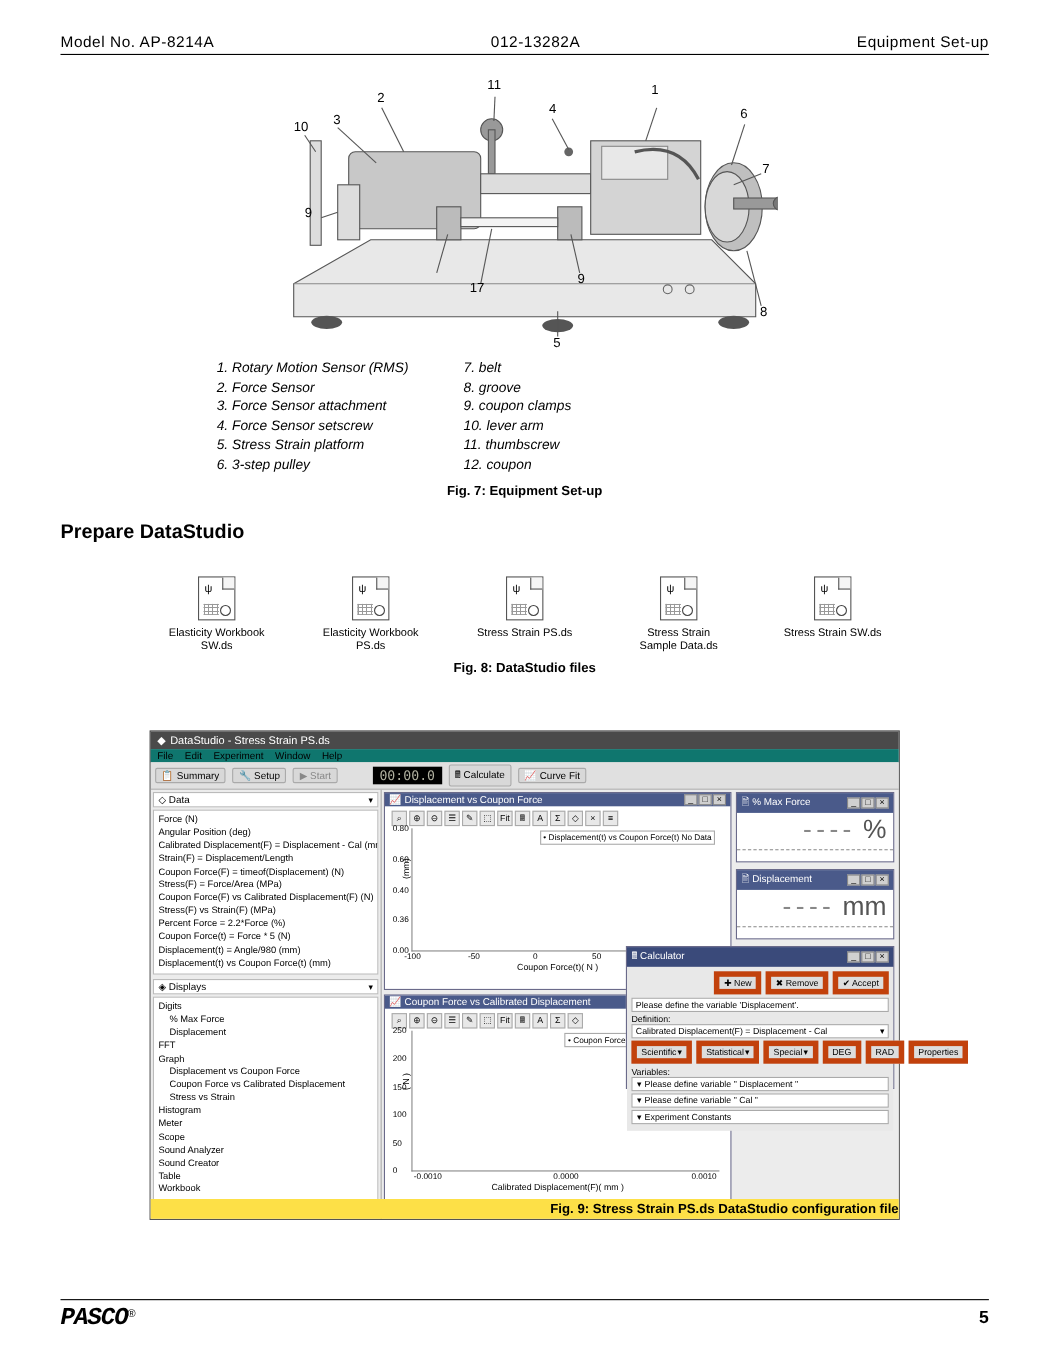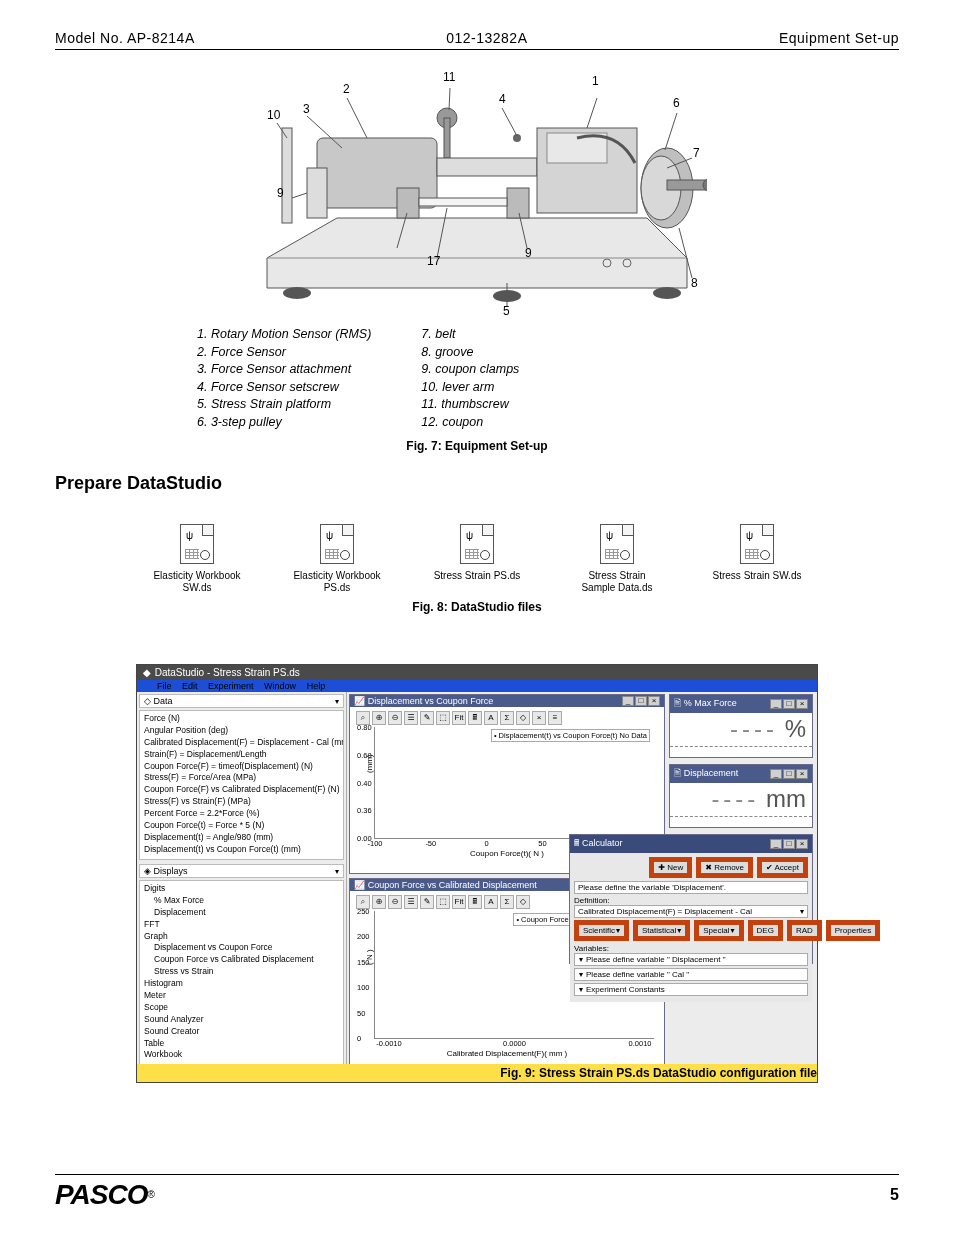--- a/index.html
+++ b/index.html
@@ -123,23 +123,23 @@
   .ds-titlebar {
     background: #4a4a4a;
     color: #fff;
     padding: 2px 6px;
     font-size: 10px;
     display: flex;
     align-items: center;
     gap: 4px;
   }
   .ds-menubar {
-    background: #1d4ed8;
+    background: #0f766e;
     color: #000;
-    padding: 1px 20px;
+    padding: 1px 6px;
     font-size: 9px;
   }
   .ds-menubar span { margin-right: 8px; }
   .ds-toolbar {
     background: #e0e0e0;
     padding: 2px 4px;
     display: flex;
     align-items: center;
     gap: 6px;
     border-bottom: 1px solid #aaa;
@@ -278,24 +278,24 @@
   .footer {
     position: absolute;
     bottom: 24px; left: 55px; right: 55px;
     border-top: 1px solid #000;
     padding-top: 4px;
     display: flex;
     justify-content: space-between;
     align-items: center;
   }
   .pasco-logo {
-    font-family: Liberation Sans, sans-serif;
+    font-family: Liberation Mono, monospace;
     font-style: italic;
     font-weight: 900;
-    font-size: 28px;
+    font-size: 22px;
     letter-spacing: -1px;
   }
   .page-num { font-size: 16px; font-weight: bold; }
   .figcap-9 {
     position: absolute;
     bottom: 0; left: 0; right: 0;
     text-align: right;
     font-weight: bold;
     font-size: 12px;
     background: #fde047;
@@ -454,20 +454,29 @@
   <div class="ds-titlebar">
     <span>◆</span>
     <span>DataStudio - Stress Strain PS.ds</span>
   </div>
   <div class="ds-menubar">
     <span>File</span>
     <span>Edit</span>
     <span>Experiment</span>
     <span>Window</span>
     <span>Help</span>
+  </div>
+  <div class="ds-toolbar">
+    <span class="btn">📋 <span>Summary</span></span>
+    <span class="btn">🔧 <span>Setup</span></span>
+    <span class="btn" style="color:#888">▶ Start</span>
+    <span style="flex:0 0 20px"></span>
+    <span class="ds-time">00:00.0</span>
+    <span class="btn">🖩 <span>Calculate</span></span>
+    <span class="btn">📈 <span>Curve Fit</span></span>
   </div>
   <div class="ds-body">
 
     <div class="ds-left">
       <div class="panel-head">
         <span>◇ <span>Data</span></span>
           <span class="dropdown-arrow"></span>
       </div>
       <div class="tree" style="flex:0 0 150px">
         <div class="item">Force (N)</div>

